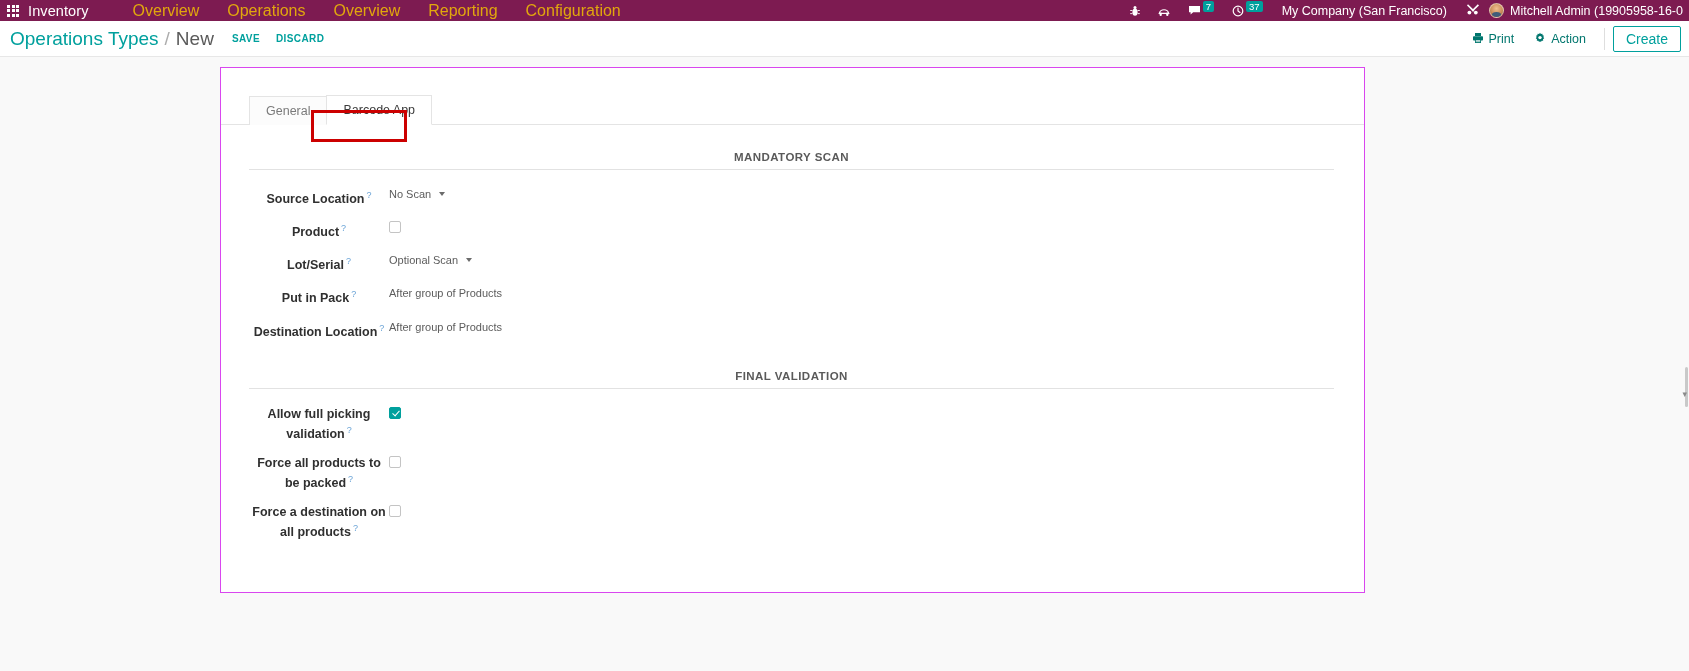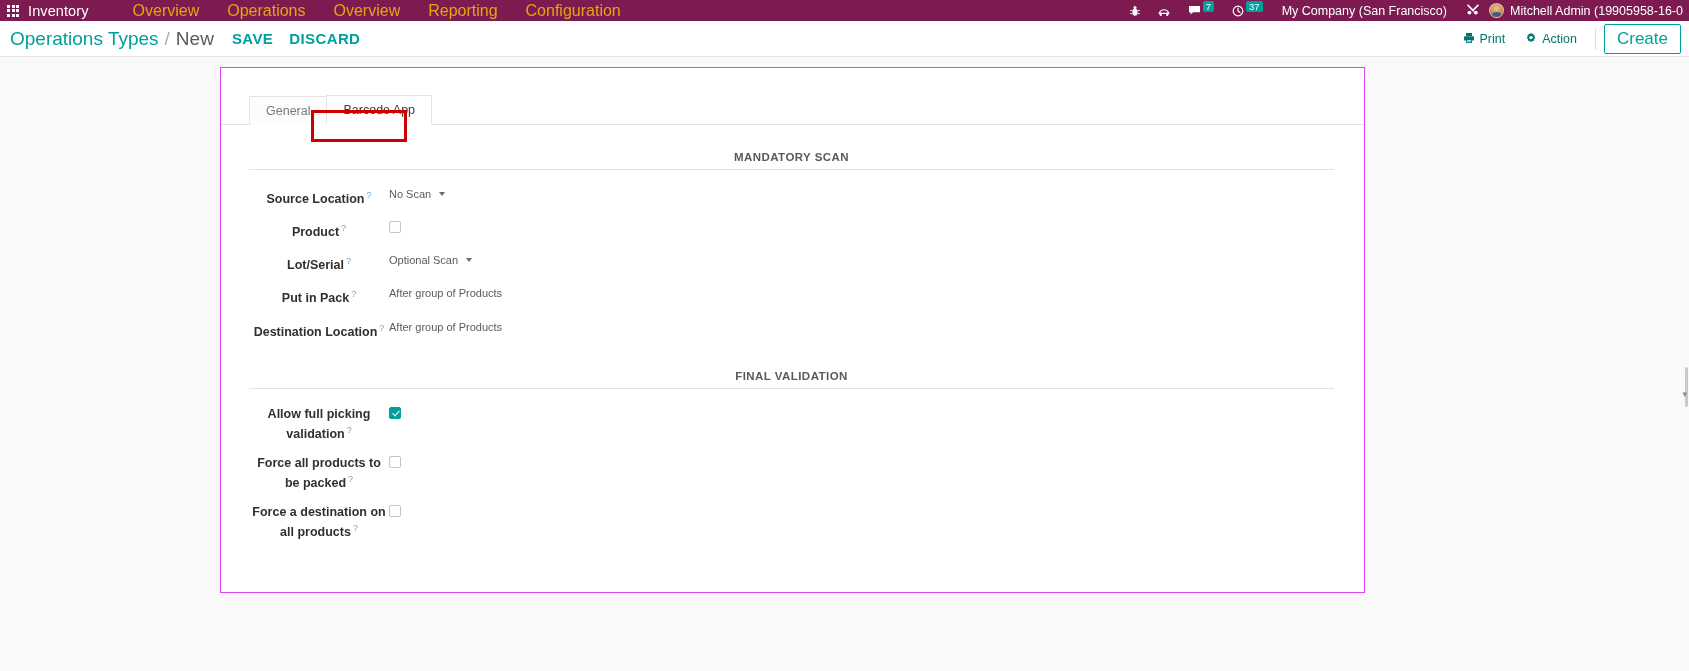--- a/index.html
+++ b/index.html
@@ -114,21 +114,21 @@
   .breadcrumb { display: flex; align-items: baseline; }
   .bc-parent {
     font-size: 19px;
     color: #00a09d;
     cursor: pointer;
   }
   .bc-sep { font-size: 19px; color: #adadad; margin: 0 6px; }
   .bc-current { font-size: 19px; color: #5a5a5a; }
   .cp-actions { display: flex; align-items: center; margin-left: 18px; gap: 16px; }
   .cp-btn {
-    font-size: 15px;
+    font-size: 10px;
     font-weight: bold;
     letter-spacing: .4px;
     color: #00a09d;
     cursor: pointer;
   }
   .cp-right {
     position: absolute;
     right: 8px; top: 0; height: 36px;
     display: flex; align-items: center; gap: 0;
   }
@@ -138,21 +138,21 @@
     font-size: 12.5px;
     padding: 0 10px;
     cursor: pointer;
   }
   .cp-divider { width: 1px; height: 22px; background: #dedede; margin: 0 8px; }
   .create-btn {
     border: 1px solid #00a09d;
     color: #00a09d;
     background: #fff;
     border-radius: 2px;
-    font-size: 17px;
+    font-size: 14px;
     padding: 4px 12px;
     cursor: pointer;
     white-space: nowrap;
   }
 
   
   .view-area {
     background: #f9f9f9;
     height: 614px;
     overflow: hidden;

